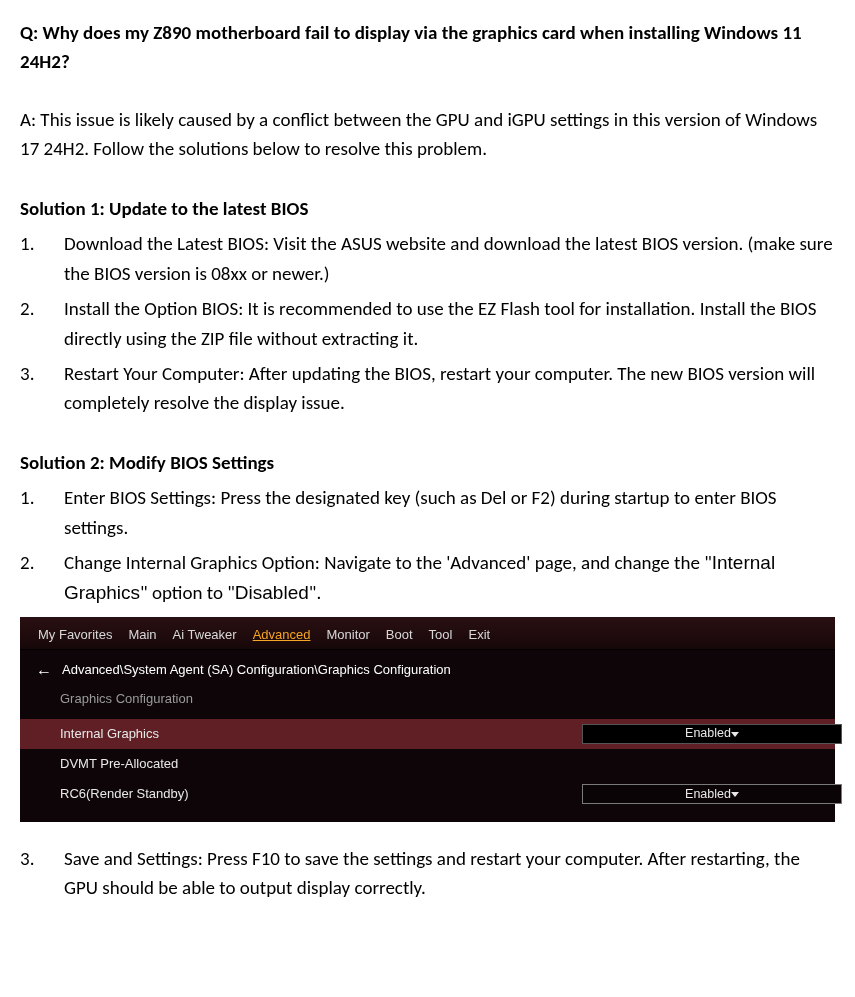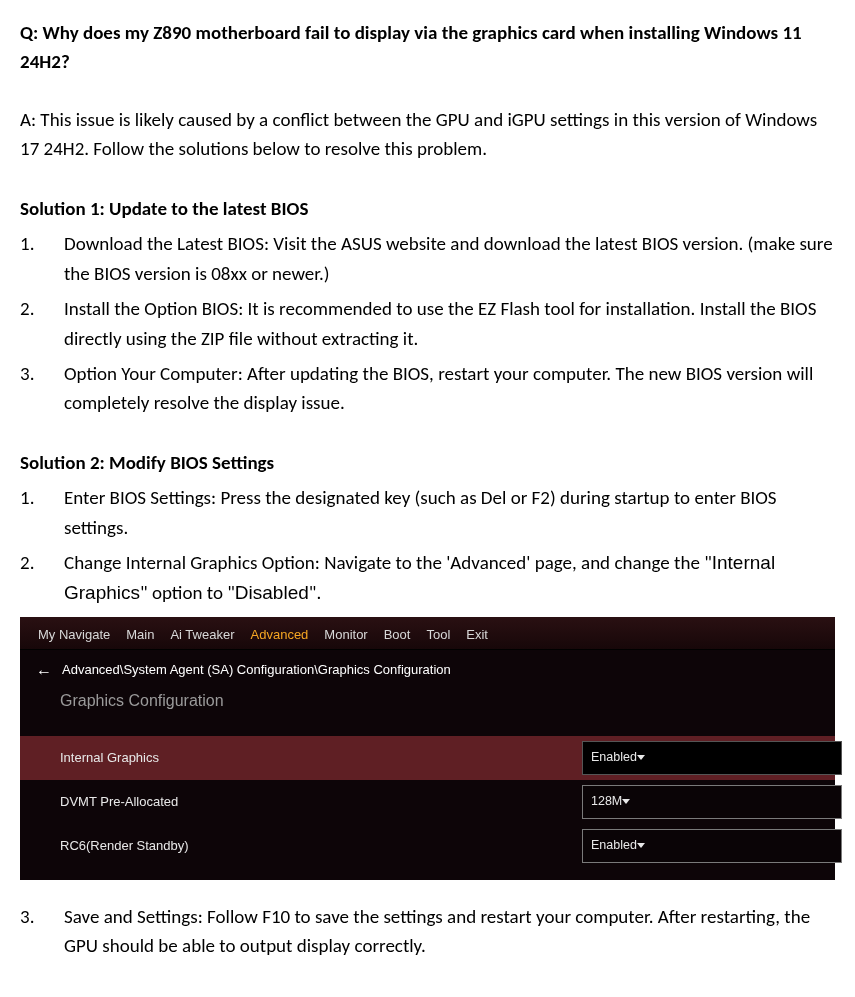--- a/index.html
+++ b/index.html
@@ -32,44 +32,44 @@
     padding-bottom: 12px;
   }
   .bios-tabs {
     display: flex;
     gap: 16px;
     padding: 8px 18px 4px 18px;
     background: linear-gradient(#2a1012,#170709);
     border-bottom: 1px solid #000;
   }
   .bios-tab { color: #d8d8d8; }
-  .bios-tab.active { color: #f5a623; }
+  .bios-tab.active { color: #f5a623; text-decoration: underline; }
   .bios-bc {
     display: flex; align-items: center; gap: 10px;
     padding: 8px 16px 4px 16px;
     color: #fff;
     font-size: 13px;
   }
   .bios-bc .arrow { font-size: 16px; font-weight: 700; color:#fff; }
   .bios-sub {
-    padding: 2px 16px 22px 40px;
+    padding: 2px 16px 10px 40px;
     color: #9a9a9a;
-    font-size: 16px;
+    font-size: 13px;
   }
   .bios-row {
     display: flex; align-items: center;
     padding: 5px 16px 5px 40px;
     gap: 12px;
   }
   .bios-row.sel { background: #5f1f24; }
   .bios-label { flex: 0 0 510px; color:#e8e8e8; }
   .bios-select {
     flex: 0 0 260px;
-    height: 34px;
-    display: flex; align-items: center; justify-content: flex-start;
+    height: 20px;
+    display: flex; align-items: center; justify-content: center;
     padding: 0 8px;
     border: 1px solid #7a7a7a;
     background: #0a0406;
     color: #e8e8e8;
     font-size: 12.5px;
   }
   .bios-row.sel .bios-select { background:#000; border-color:#555; }
   .bios-select .caret {
     width: 0; height: 0;
     border-left: 4px solid transparent;
@@ -91,41 +91,41 @@
     <li>
       <span class="num">1.</span>
       <span class="txt"><span class="b">Download the Latest BIOS:</span><span> Visit the ASUS website and download the latest BIOS version. (make sure the BIOS version is 08xx or newer.)</span></span>
     </li>
     <li>
       <span class="num">2.</span>
       <span class="txt"><span class="b">Install the Option BIOS</span><span>: It is recommended to use the EZ Flash tool for installation. Install the BIOS directly using the ZIP file without extracting it.</span></span>
     </li>
     <li>
       <span class="num">3.</span>
-      <span class="txt"><span class="b">Option Your Computer</span><span>: After updating the BIOS, restart your computer. The new BIOS version will completely resolve the display issue.</span></span>
+      <span class="txt"><span class="b">Restart Your Computer</span><span>: After updating the BIOS, restart your computer. The new BIOS version will completely resolve the display issue.</span></span>
     </li>
   </ol>
 </div>
 
 <div class="block">
   <p class="sol-heading">Solution 2: Modify BIOS Settings</p>
   <ol>
     <li>
       <span class="num">1.</span>
       <span class="txt"><span class="b">Enter BIOS Settings</span><span>: Press the designated key (such as Del or F2) during startup to enter BIOS settings.</span></span>
     </li>
     <li>
       <span class="num">2.</span>
       <span class="txt"><span class="b">Change Internal Graphics Option</span><span>: Navigate to the 'Advanced' page, and change the "</span><span class="b typo-font">Internal Graphics</span><span>" option to "</span><span class="b typo-font">Disabled</span><span>".</span></span>
     </li>
   </ol>
 
   <div class="bios">
     <div class="bios-tabs">
-      <span class="bios-tab">My Navigate</span>
+      <span class="bios-tab">My Favorites</span>
       <span class="bios-tab">Main</span>
       <span class="bios-tab">Ai Tweaker</span>
       <span class="bios-tab active">Advanced</span>
       <span class="bios-tab">Monitor</span>
       <span class="bios-tab">Boot</span>
       <span class="bios-tab">Tool</span>
       <span class="bios-tab">Exit</span>
     </div>
     <div class="bios-bc">
       <span class="arrow">←</span>
@@ -135,33 +135,29 @@
 
     <div class="bios-row sel">
       <div class="bios-label">Internal Graphics</div>
       <div class="bios-select">
         <span>Enabled</span>
         <span class="caret"></span>
       </div>
     </div>
     <div class="bios-row">
       <div class="bios-label">DVMT Pre-Allocated</div>
-      <div class="bios-select">
-        <span>128M</span>
-        <span class="caret"></span>
-      </div>
     </div>
     <div class="bios-row">
       <div class="bios-label">RC6(Render Standby)</div>
       <div class="bios-select">
         <span>Enabled</span>
         <span class="caret"></span>
       </div>
     </div>
   </div>
 
   <ol>
     <li>
       <span class="num">3.</span>
-      <span class="txt"><span class="b">Save and Settings</span><span>: Follow F10 to save the settings and restart your computer. After restarting, the GPU should be able to output display correctly.</span></span>
+      <span class="txt"><span class="b">Save and Settings</span><span>: Press F10 to save the settings and restart your computer. After restarting, the GPU should be able to output display correctly.</span></span>
     </li>
   </ol>
 </div>
 
 </body></html>

